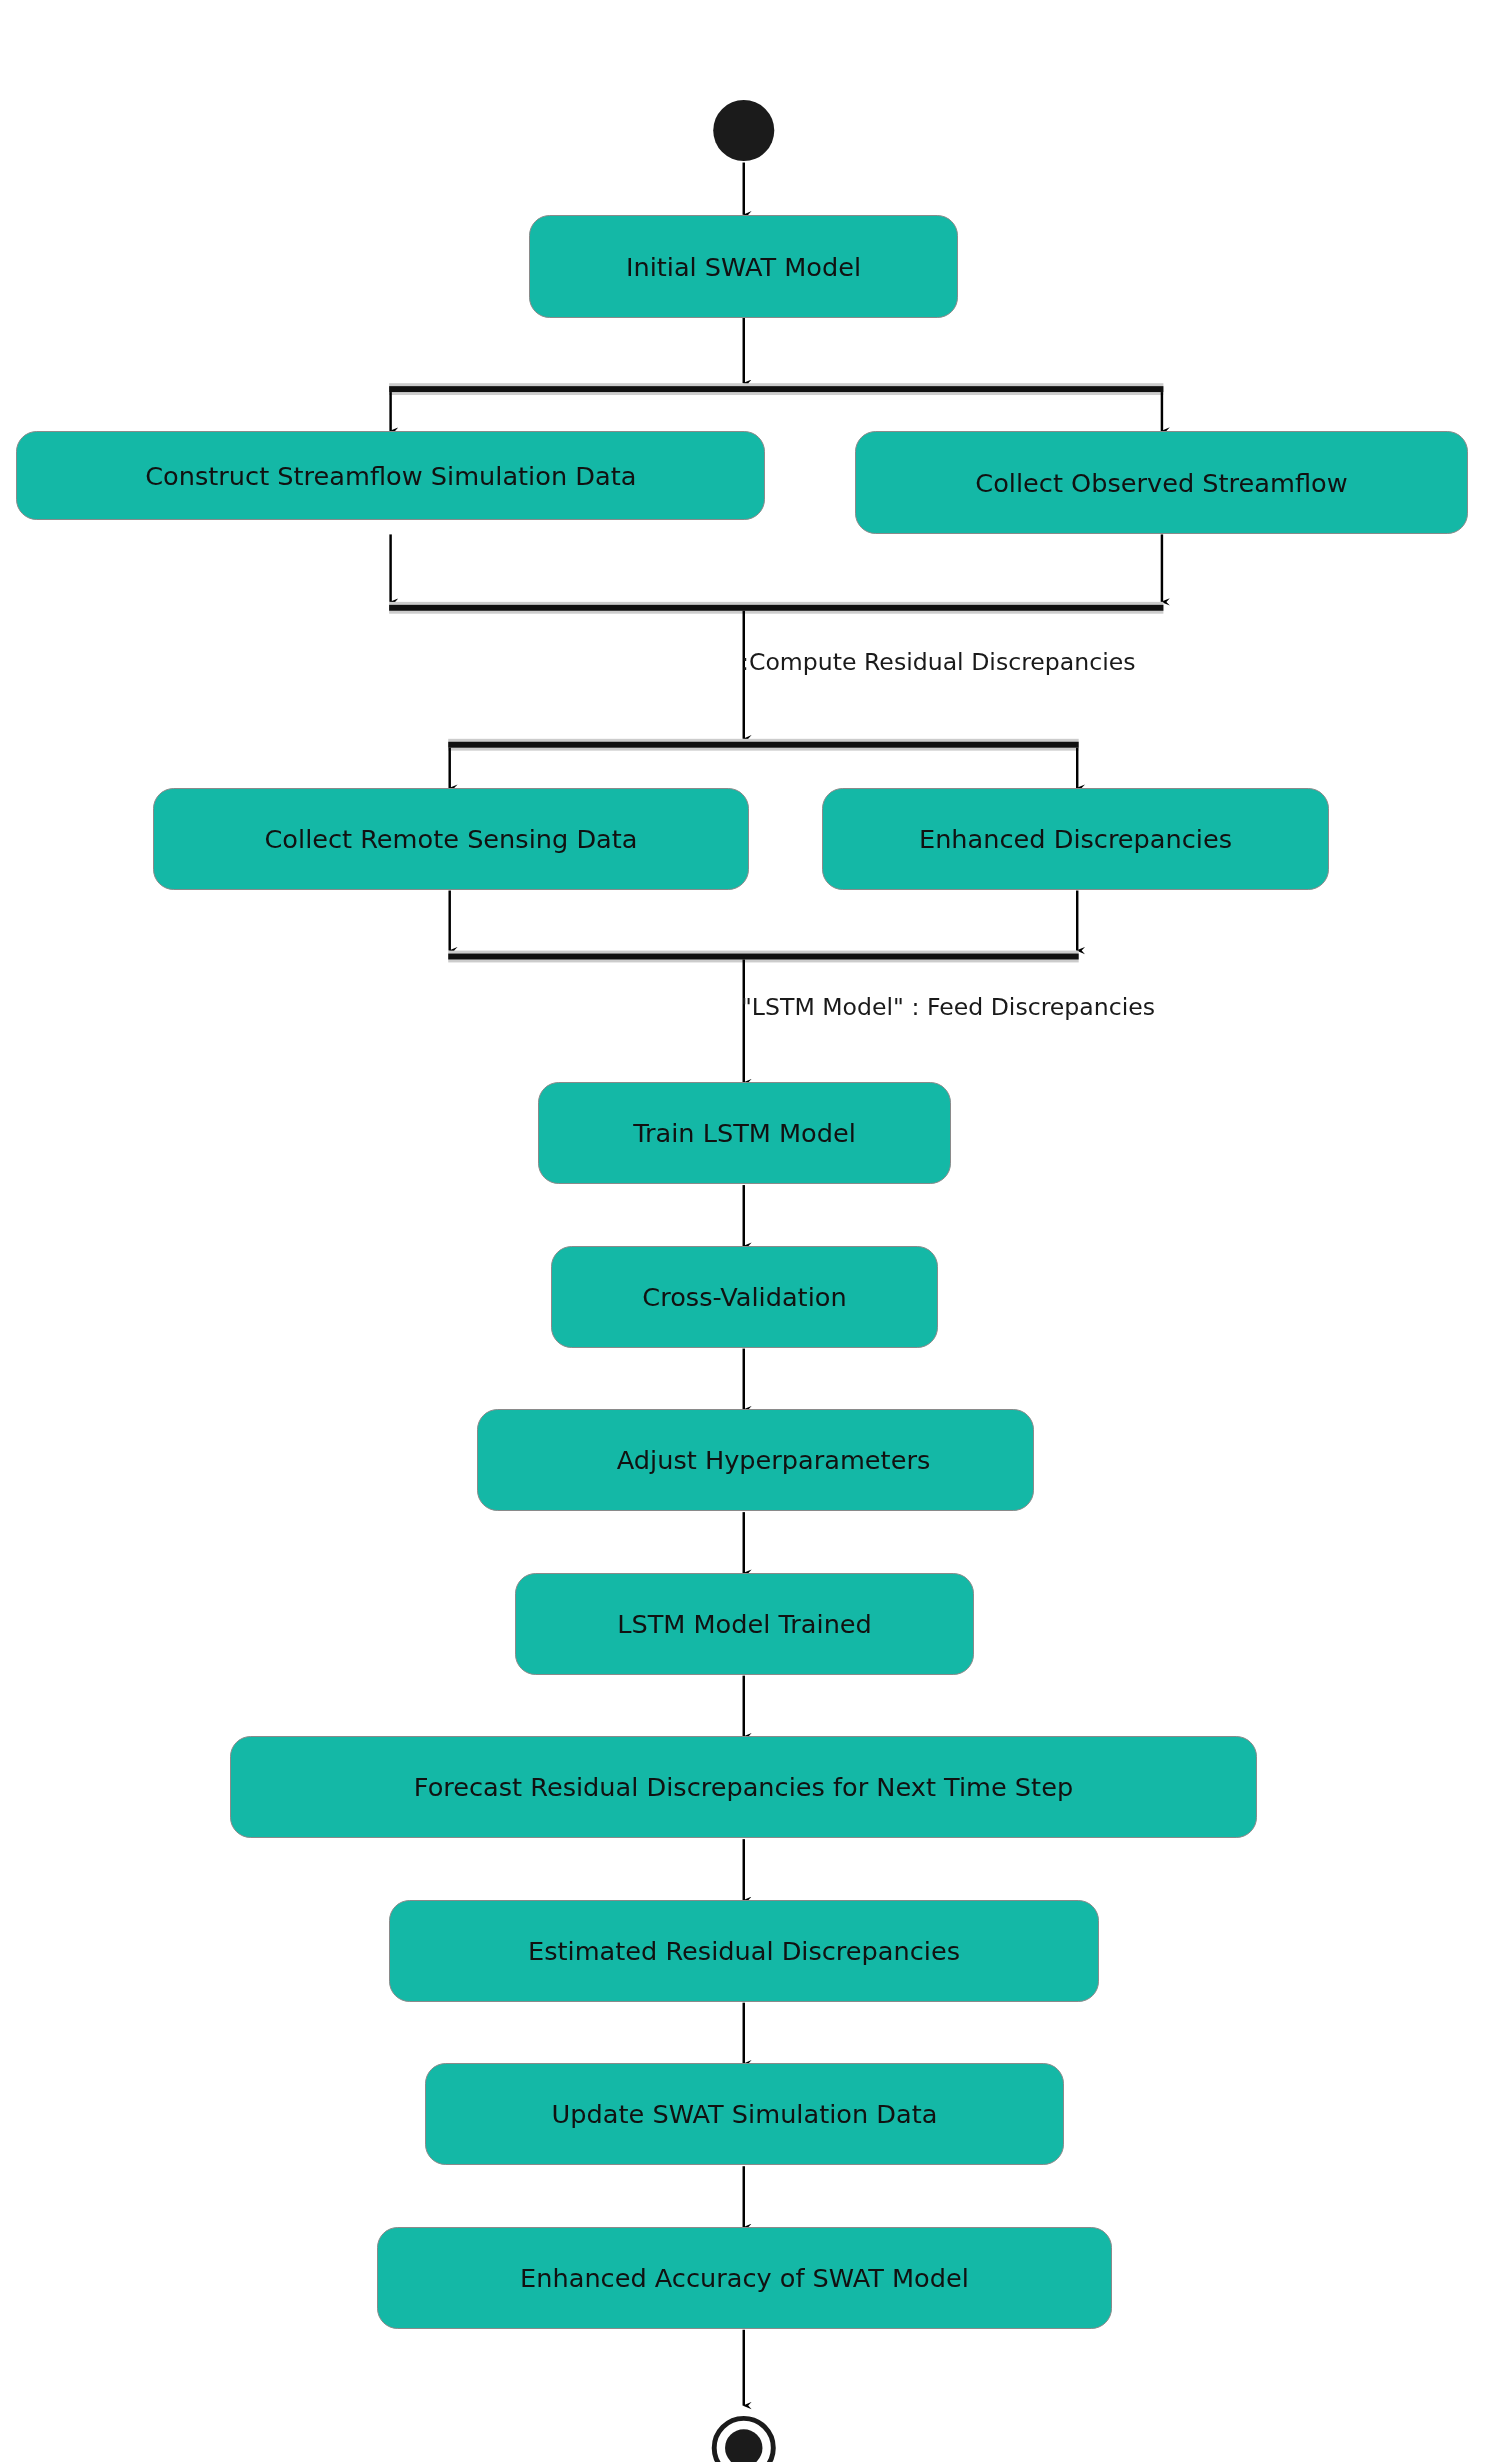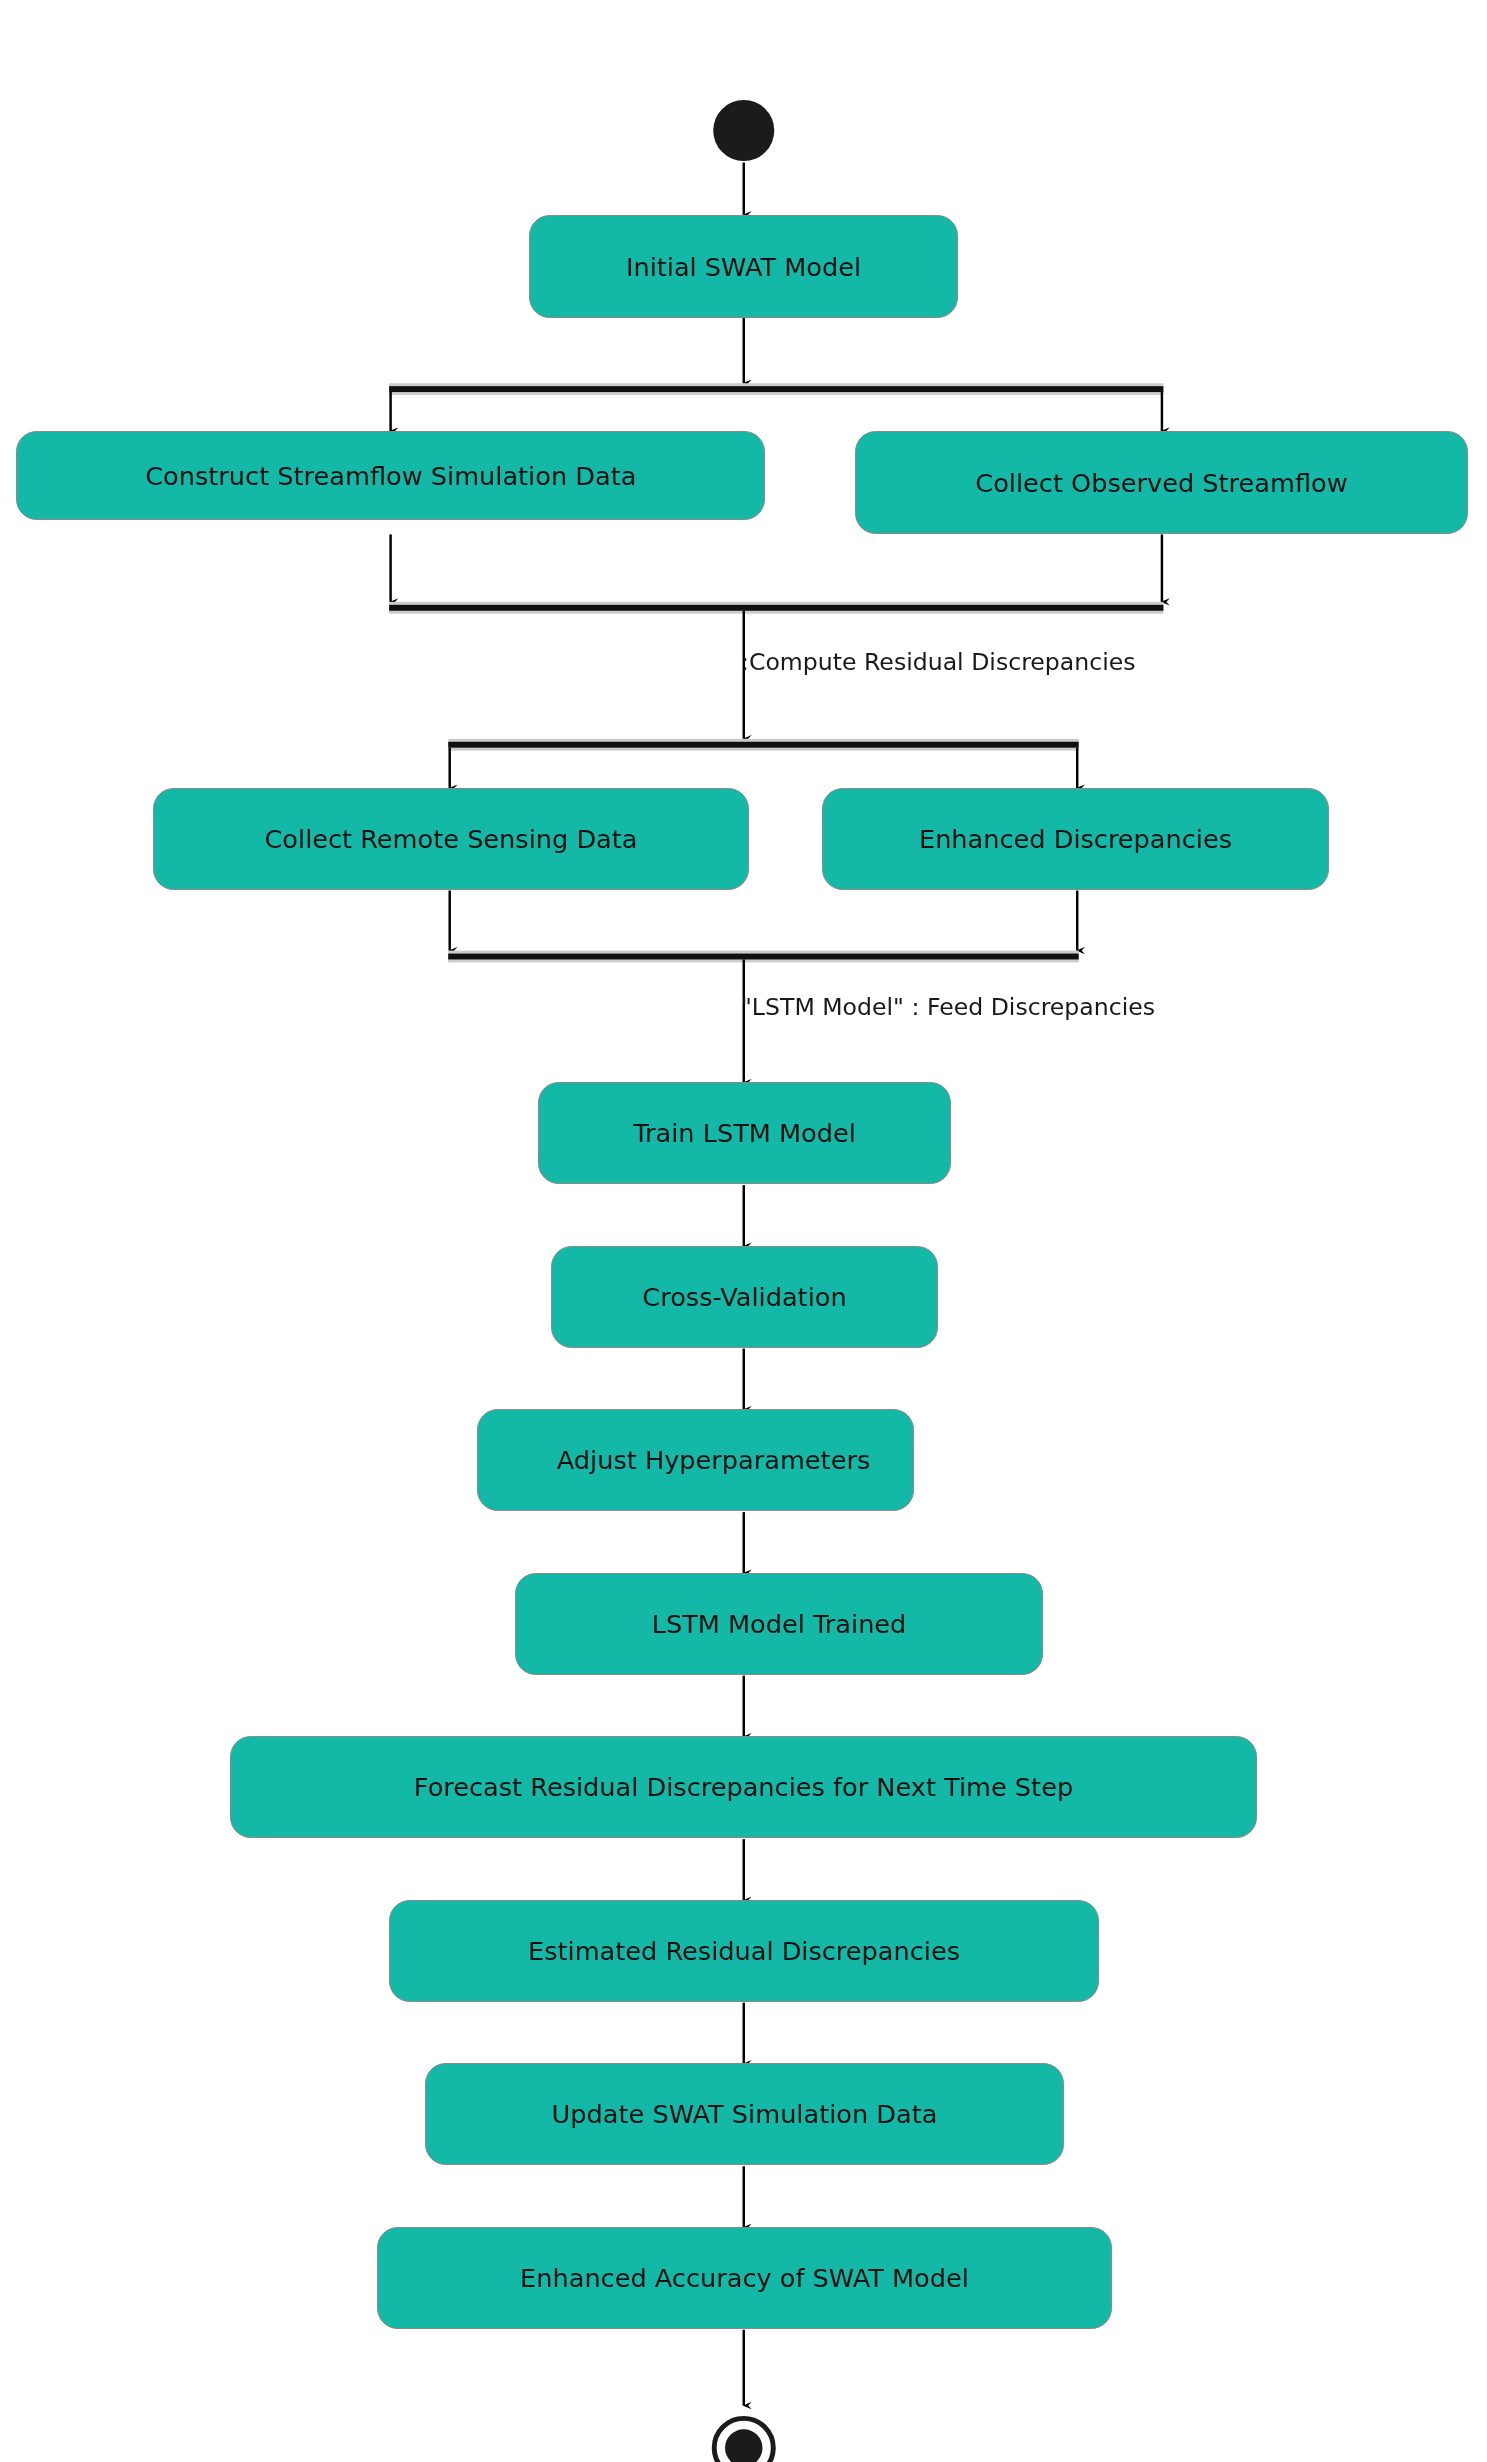--- a/index.html
+++ b/index.html
@@ -164,25 +164,25 @@
   <div class="edge-label" style="left:741px; top:993px;">"LSTM Model" : Feed Discrepancies</div>
 
   <div class="node-box" style="left:538px; top:1082px; width:413px; height:102px;">
     <span>Train LSTM Model</span>
   </div>
 
   <div class="node-box" style="left:551px; top:1246px; width:387px; height:102px;text-align:center;">
     <span>Cross-Validation</span>
   </div>
 
-  <div class="node-box" style="left:477px; top:1409px; width:437px; height:102px;padding-left:36px;">
+  <div class="node-box" style="left:477px; top:1409px; width:557px; height:102px;padding-left:36px;">
     <span>Adjust Hyperparameters</span>
   </div>
 
-  <div class="node-box" style="left:515px; top:1573px; width:528px; height:102px;">
+  <div class="node-box" style="left:515px; top:1573px; width:459px; height:102px;">
     <span>LSTM Model Trained</span>
   </div>
 
   <div class="node-box" style="left:230px; top:1736px; width:1027px; height:102px;">
     <span>Forecast Residual Discrepancies for Next Time Step</span>
   </div>
 
   <div class="node-box" style="left:389px; top:1900px; width:710px; height:102px;">
     <span>Estimated Residual Discrepancies</span>
   </div>

